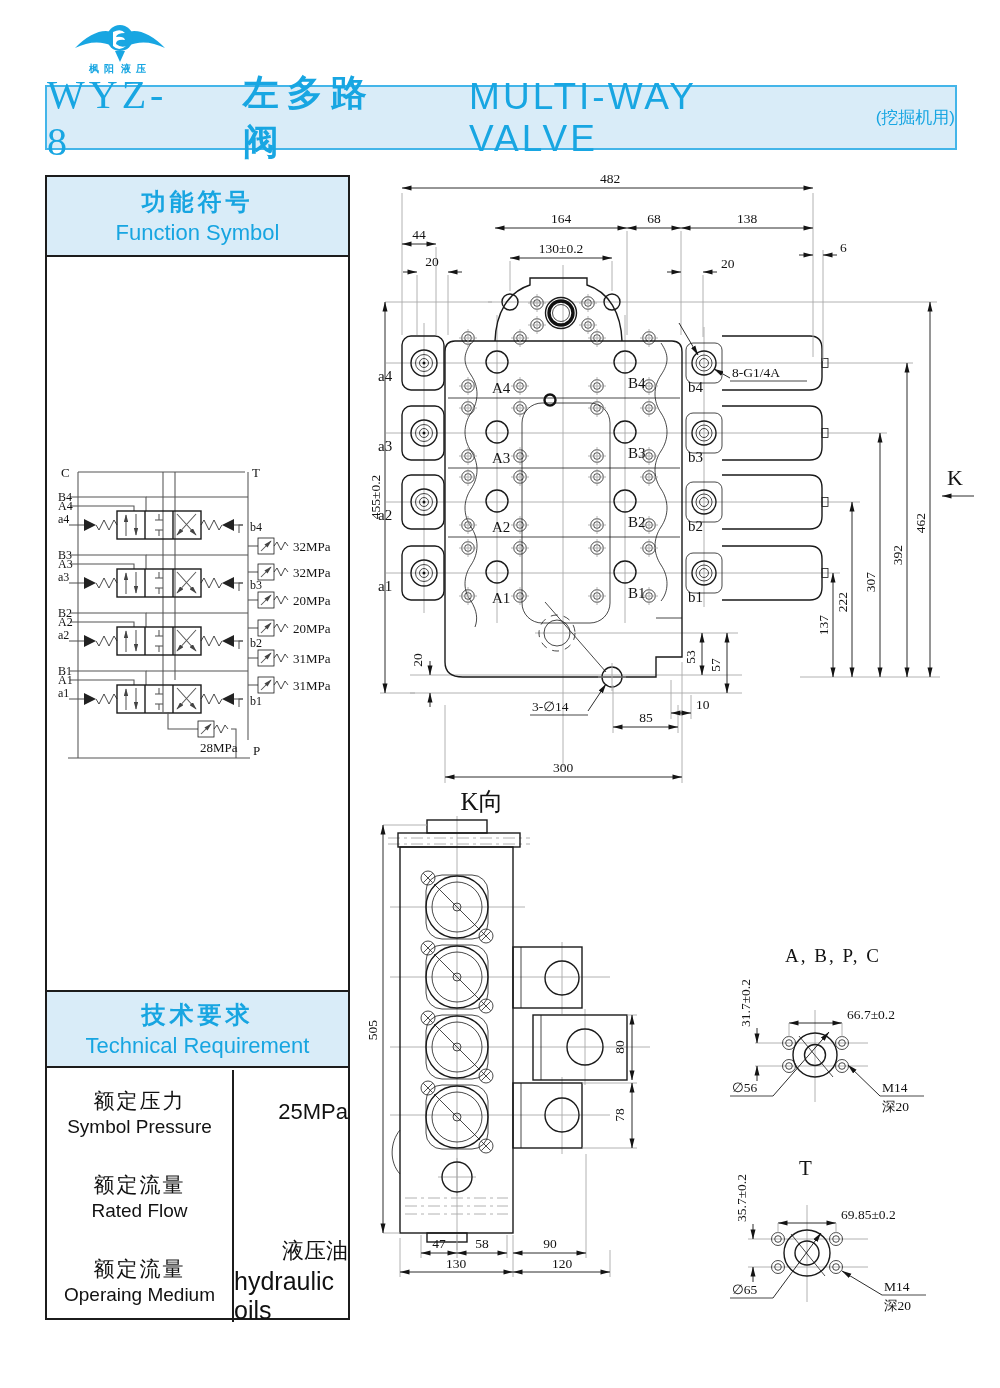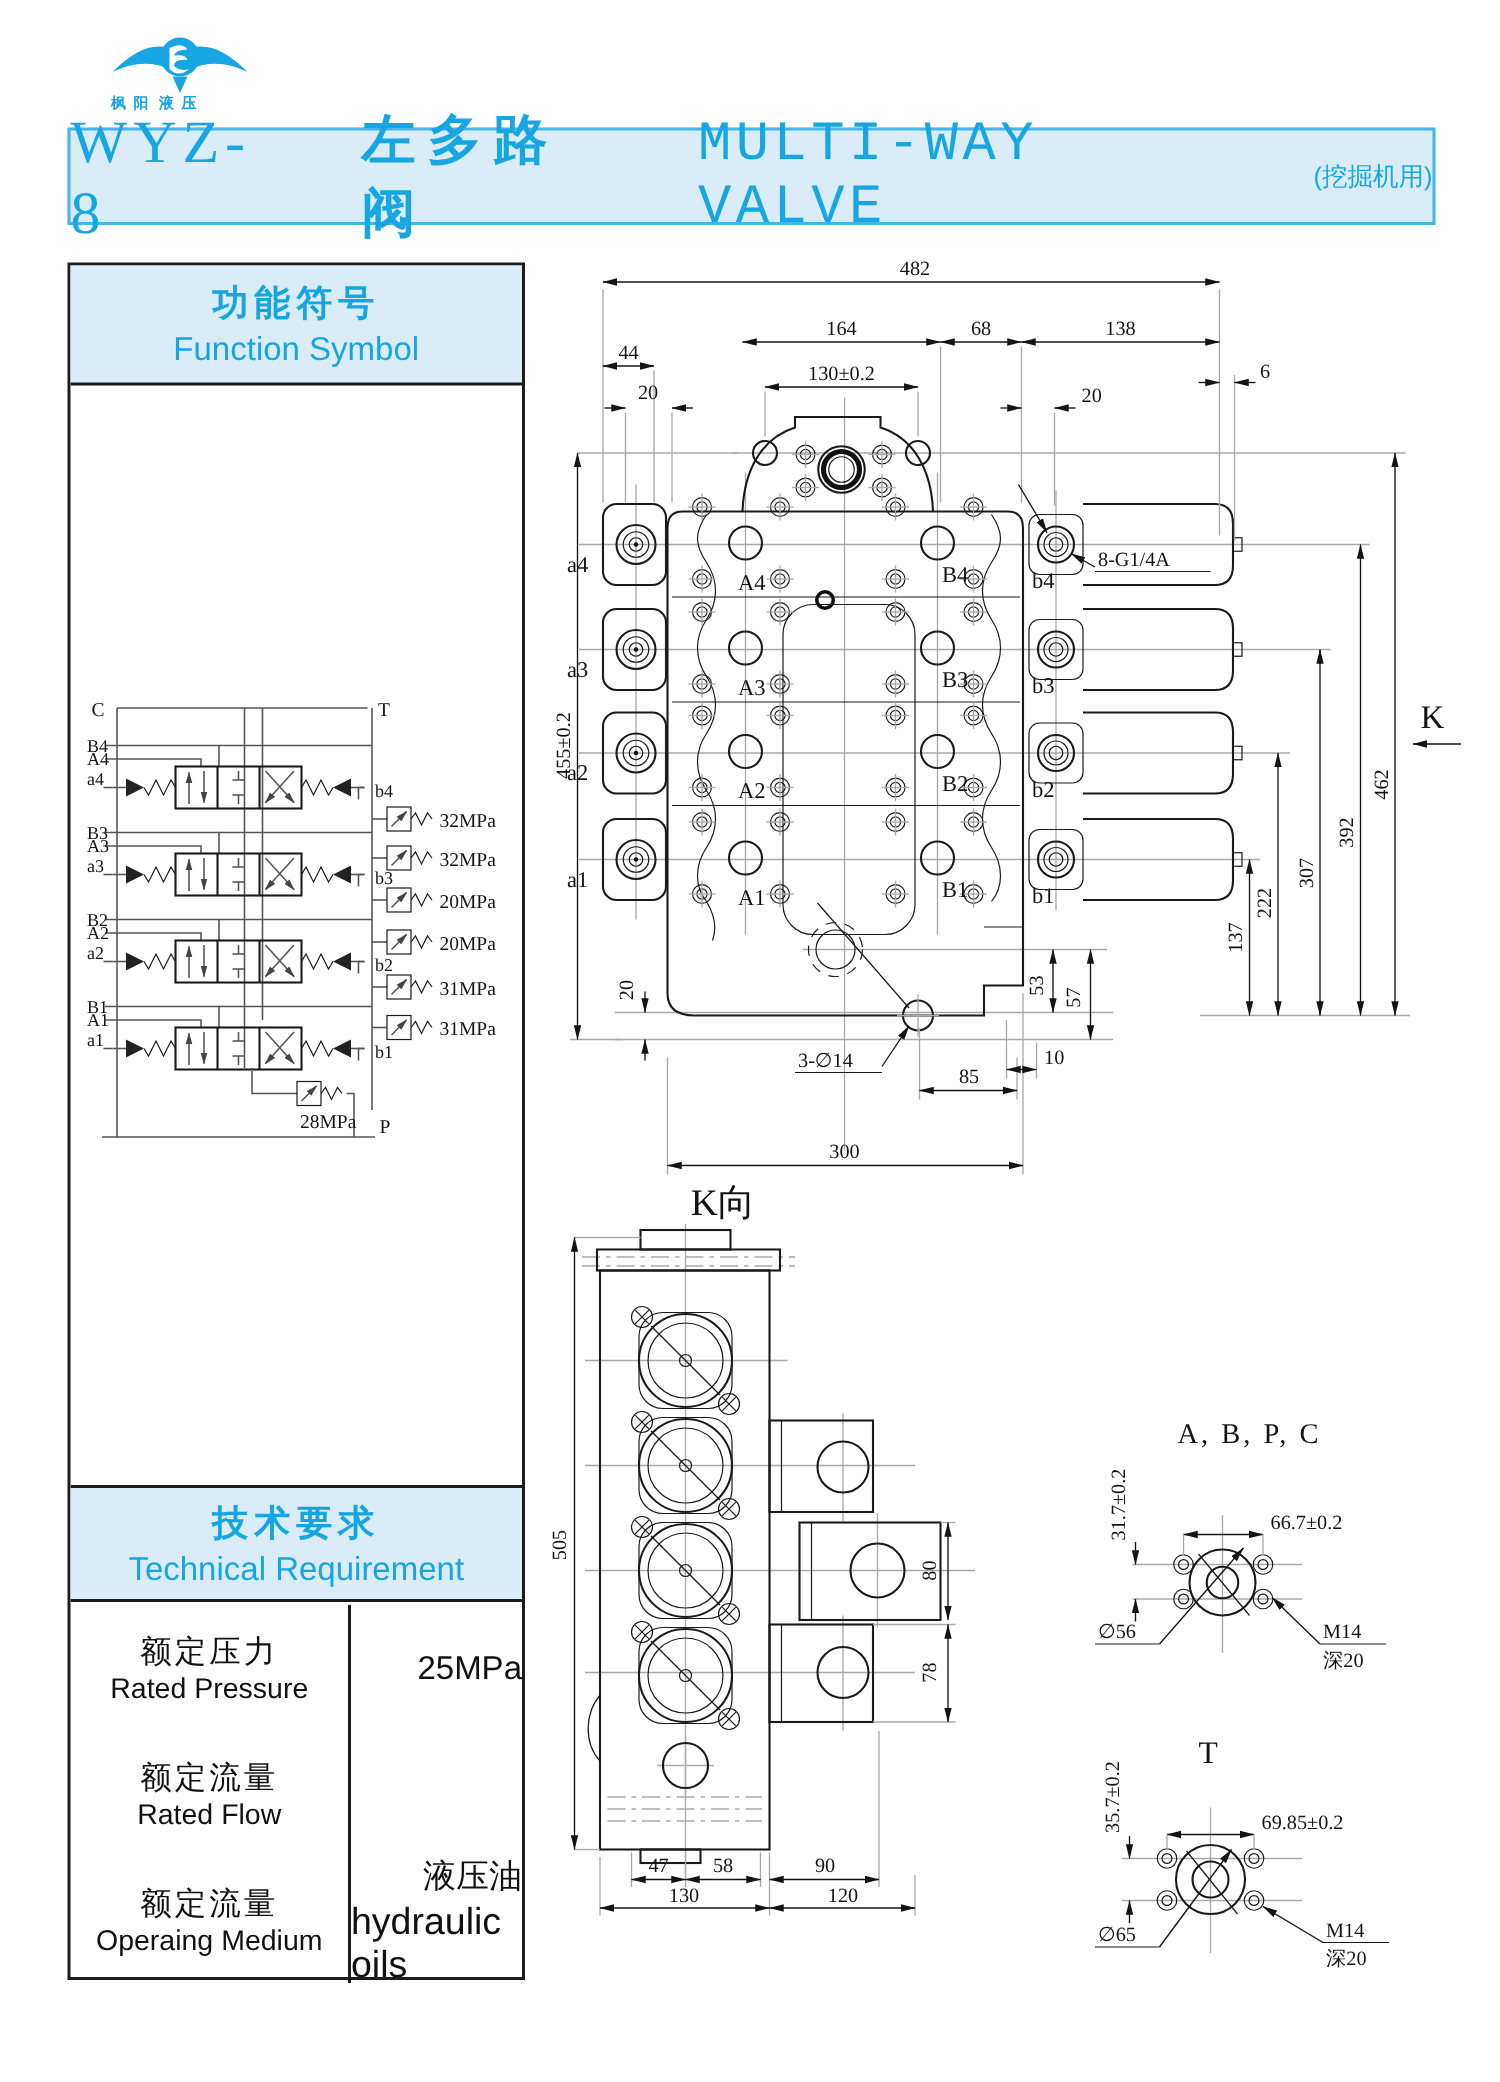--- a/index.html
+++ b/index.html
@@ -3,24 +3,24 @@
 <meta charset="utf-8">
 <style>
   html,body{margin:0;padding:0;background:#fff}
   body{width:1000px;height:1388px;position:relative;font-family:"Liberation Sans",sans-serif;color:#111}
   .abs{position:absolute}
   
   .banner{left:45px;top:85px;width:908px;height:61px;background:#d9ecf8;border:2px solid #43b5e9;
           display:flex;align-items:center;justify-content:center;gap:56px}
   .banner .model{font-family:"Liberation Serif",serif;font-size:40px;color:#18a6e2;letter-spacing:4px}
   .banner .cnname{font-size:36px;color:#18a6e2;font-weight:bold;font-family:Liberation Serif, serif;letter-spacing:8px}
-  .banner .enname{font-family:Liberation Mono, monospace;font-size:37px;color:#18a6e2;letter-spacing:3px;word-spacing:22px}
+  .banner .enname{font-family:Liberation Sans, sans-serif;font-size:37px;color:#18a6e2;letter-spacing:3px;word-spacing:22px}
   .banner .note{font-size:17px;color:#18a6e2;margin-left:-28px;white-space:nowrap}
   
-  .brandtxt{left:40px;top:62px;width:130px;display:flex;justify-content:center;gap:2px;
+  .brandtxt{left:55px;top:62px;width:130px;display:flex;justify-content:center;gap:2px;
             font-size:10px;color:#18a6e2;letter-spacing:5px;font-weight:bold}
   
   .panel{left:45px;top:175px;width:305px;height:1145px;border:2px solid #1c1c1c;box-sizing:border-box}
   .phead{position:absolute;left:0;width:100%;background:#d9ecf8;box-sizing:border-box;
          display:flex;flex-direction:column;align-items:center;justify-content:center}
   .phead .cn{font-size:24px;color:#17a5e1;font-weight:bold;letter-spacing:4px}
   .phead .en{font-size:22px;color:#17a5e1;margin-top:2px}
   .h1{top:0;height:80px;border-bottom:2px solid #1c1c1c}
   .h2{top:813px;height:78px;border-top:2px solid #1c1c1c;border-bottom:2px solid #1c1c1c}
   .trow{position:absolute;left:0;width:100%;height:84px;display:flex;box-sizing:border-box}
@@ -156,21 +156,21 @@
     <div class="cn">功能符号</div>
     <div class="en">Function Symbol</div>
   </div>
   <div class="phead h2">
     <div class="cn">技术要求</div>
     <div class="en">Technical Requirement</div>
   </div>
   <div class="trow tr1">
     <div class="cellL">
       <div class="cn">额定压力</div>
-      <div class="en">Rated Pressure</div>
+      <div class="en">Symbol Pressure</div>
     </div>
     <div class="cellR">
         <div class="v">25MPa</div>
       </div>
   </div>
   <div class="trow tr2">
     <div class="cellL">
       <div class="cn">额定流量</div>
       <div class="en">Rated Flow</div>
     </div>

